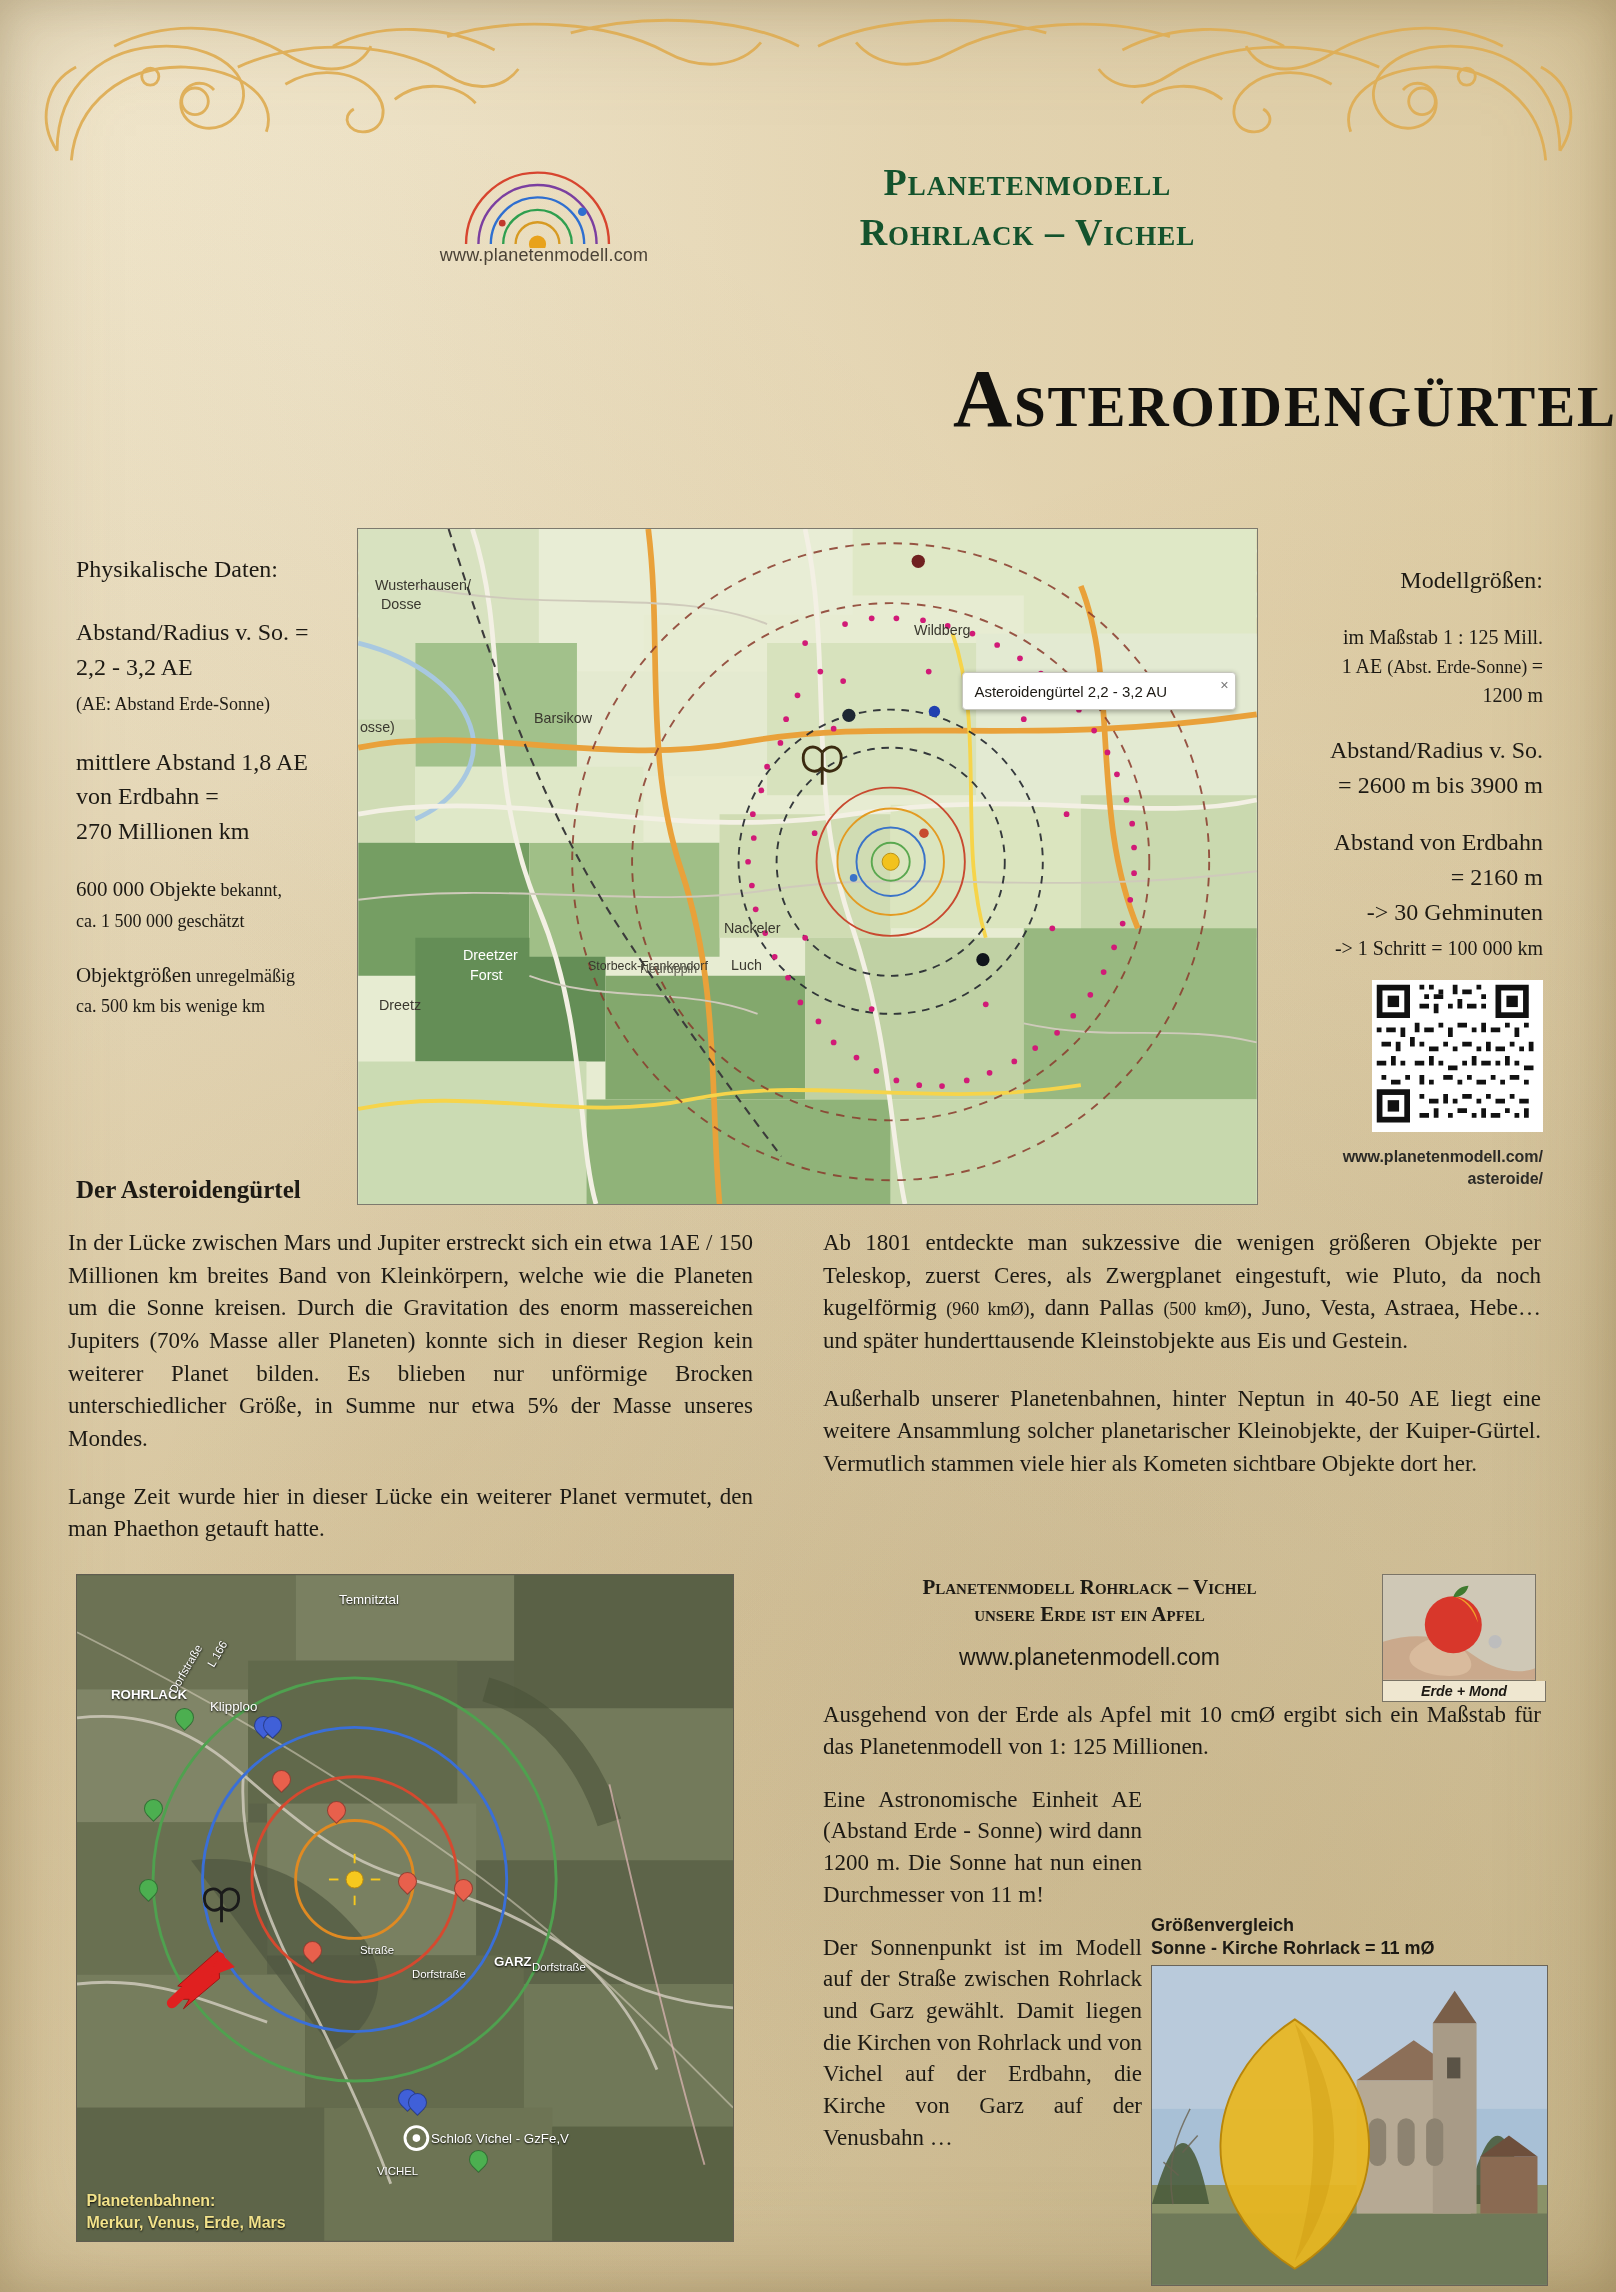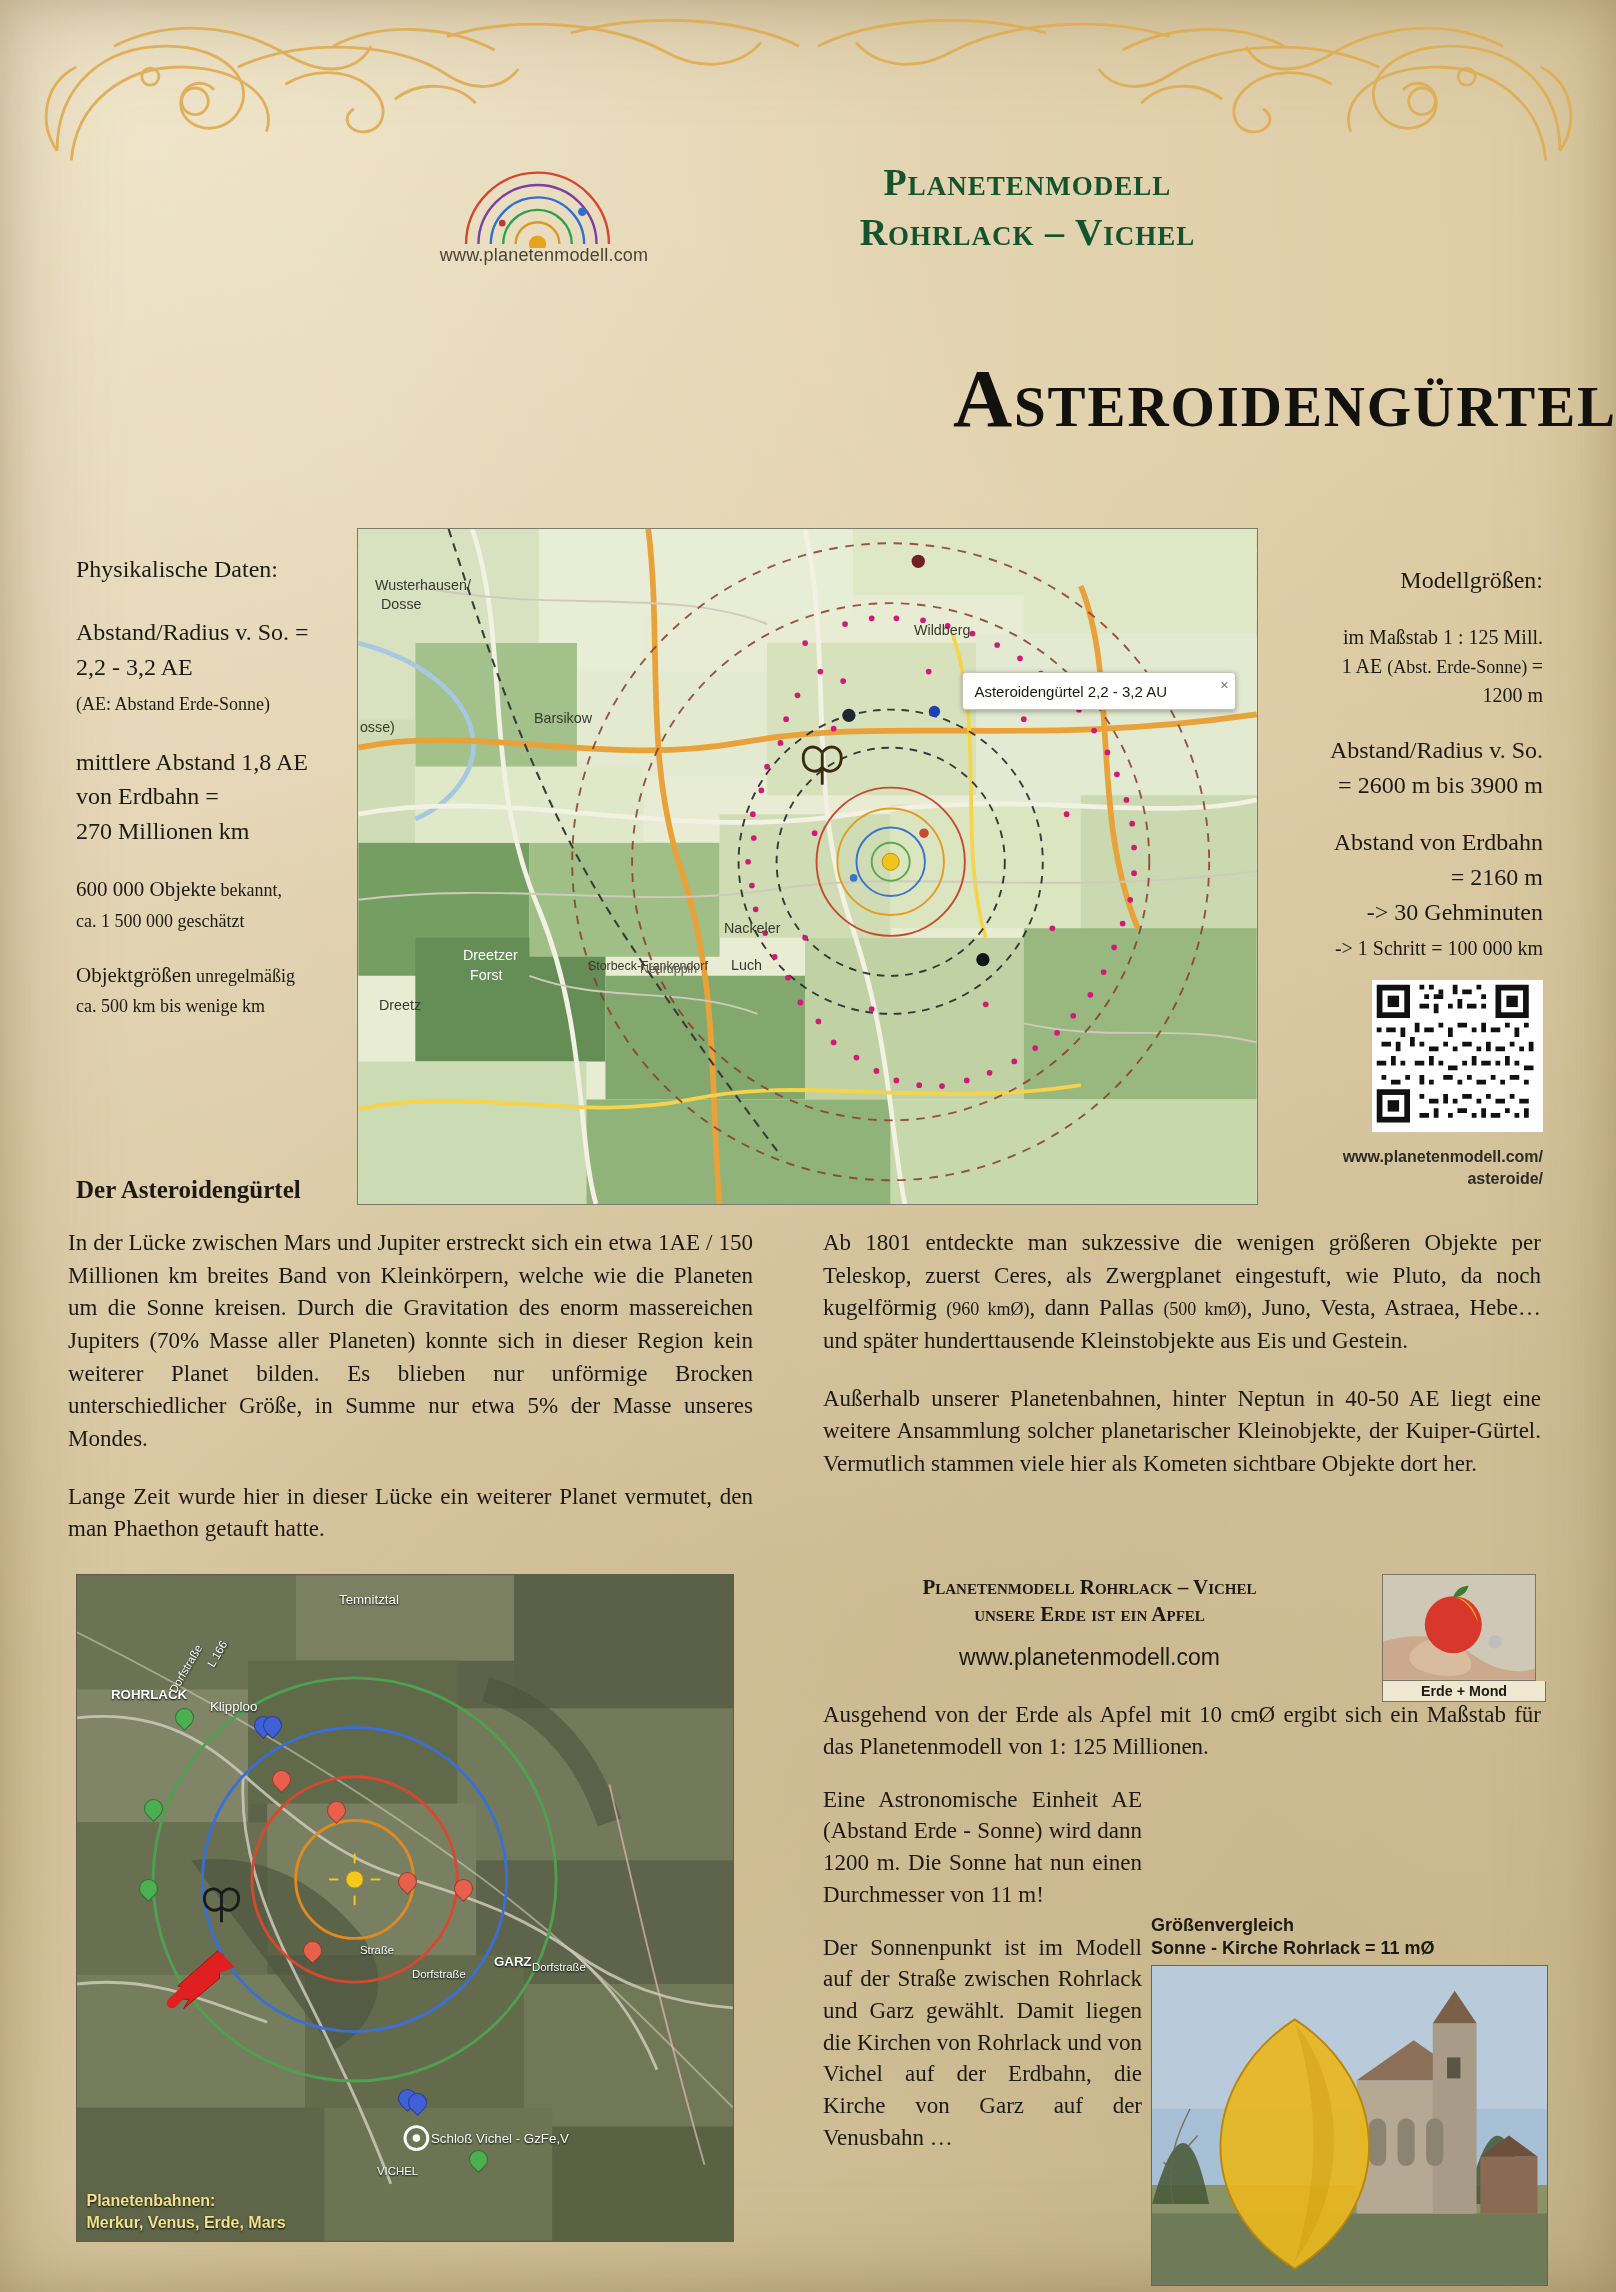--- a/index.html
+++ b/index.html
@@ -117,21 +117,21 @@
     transform:rotate(-45deg);background:#e8604c;border:1px solid rgba(0,0,0,.35);
   }
   .pin.green::before{background:#4caf50;}
   .pin.blue::before{background:#4060d8;}
 
   
   .br{position:absolute;left:823px;top:1574px;width:723px;}
   .br-title{font-size:21px;font-weight:bold;font-variant:small-caps;text-align:center;line-height:1.3;
     width:533px;}
   .br-url{font-family:"Liberation Sans",sans-serif;font-size:23px;text-align:center;width:533px;margin-top:15px;color:#1d1a14;}
-  .apple-box{position:absolute;right:0;top:0;width:164px;}
+  .apple-box{position:absolute;right:0;top:0;width:164px;font-style:italic;}
   .apple-img{width:152px;height:105px;border:1px solid #7a7466;display:block;overflow:hidden;position:relative;
     background:linear-gradient(180deg,#d9d3c4 0%,#bfb8a6 100%);}
   .apple-cap{font-family:"Liberation Sans",sans-serif;font-size:14.3px;font-weight:bold;text-align:center;
     background:#efe7d0;border:1px solid #7a7466;border-top:none;padding:1.9px 0;}
   .br p{font-size:23px;line-height:1.38;margin:0 0 21px 0;text-align:justify;}
   .br .col{width:319px;}
   .church{position:absolute;left:328px;top:340px;width:395px;}
   .church-cap{font-family:"Liberation Sans",sans-serif;font-size:18px;font-weight:bold;line-height:1.3;margin-bottom:3.8px;}
   .church-img{width:395px;height:319px;border:1px solid #6a6458;overflow:hidden;position:relative;
     background:linear-gradient(180deg,#9fb8cc 0%,#c3cfd8 60%,#8d9a7c 100%);}

